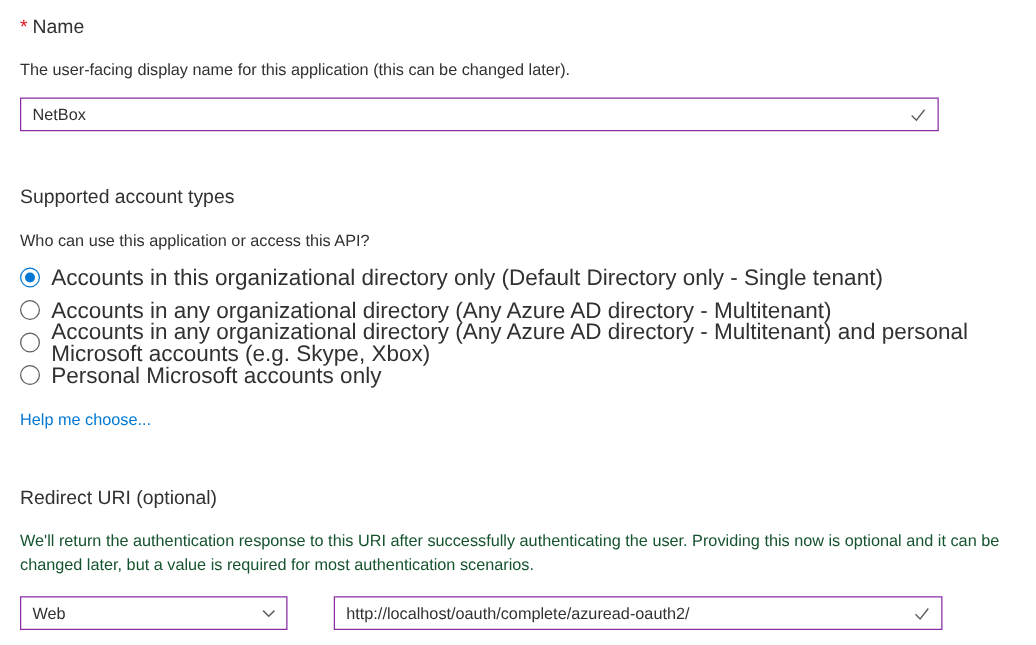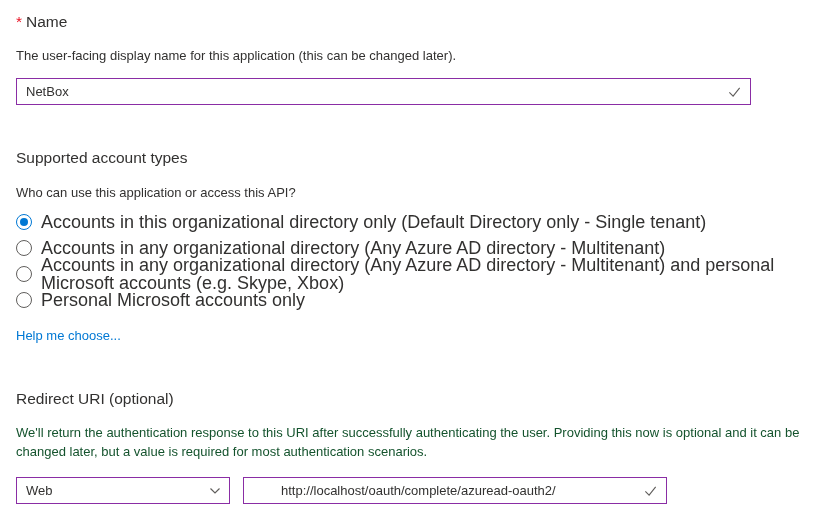--- a/index.html
+++ b/index.html
@@ -103,20 +103,21 @@
     width: 800px;
     font-size: 13px;
     line-height: 19px;
     color: #14532d;
   }
 
   .redirect-row {
     margin-top: 16px;
     display: flex;
     align-items: center;
+    gap: 24px;
   }
   .platform-select {
     position: relative;
     width: 214px;
     height: 27px;
     border: 1px solid #8a2da5;
     background: #fff;
     display: flex;
     align-items: center;
     padding-left: 9px;
@@ -126,21 +127,21 @@
   .platform-select .select-value { font-size: 13px; color: #323130; }
   .chevron-down {
     position: absolute;
     right: 8px;
     top: 50%;
     transform: translateY(-50%);
     width: 12px;
     height: 12px;
     pointer-events: none;
   }
-  .uri-input-wrap { width: 424px; padding-left: 28px; }
+  .uri-input-wrap { width: 487px; }
 </style>
 </head>
 <body>
 
 <div class="page">
 
   <div>
     <div class="section-heading">
       <span class="required-marker">*</span><span>Name</span>
     </div>

